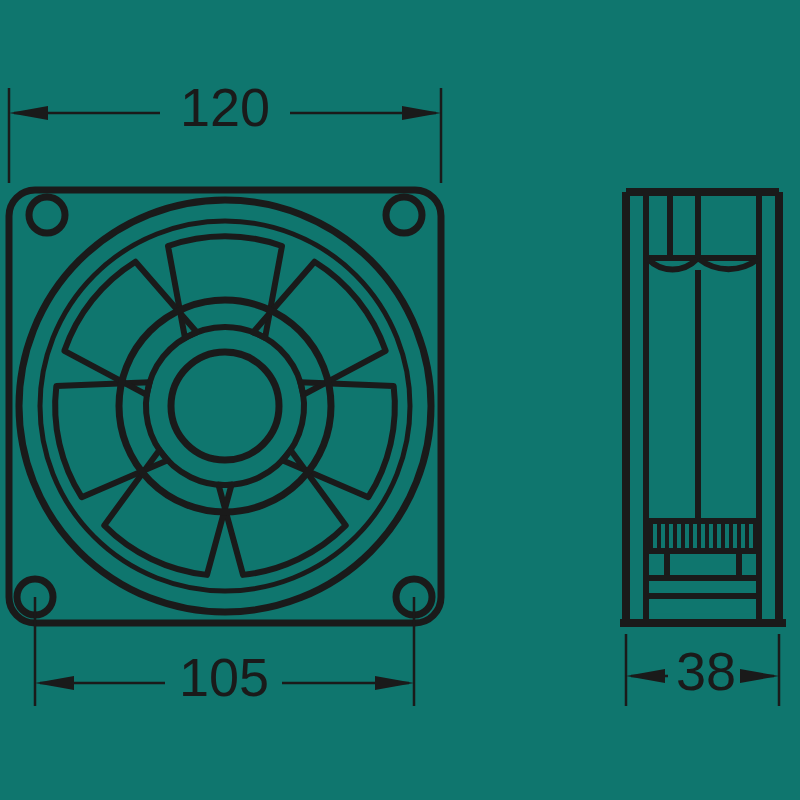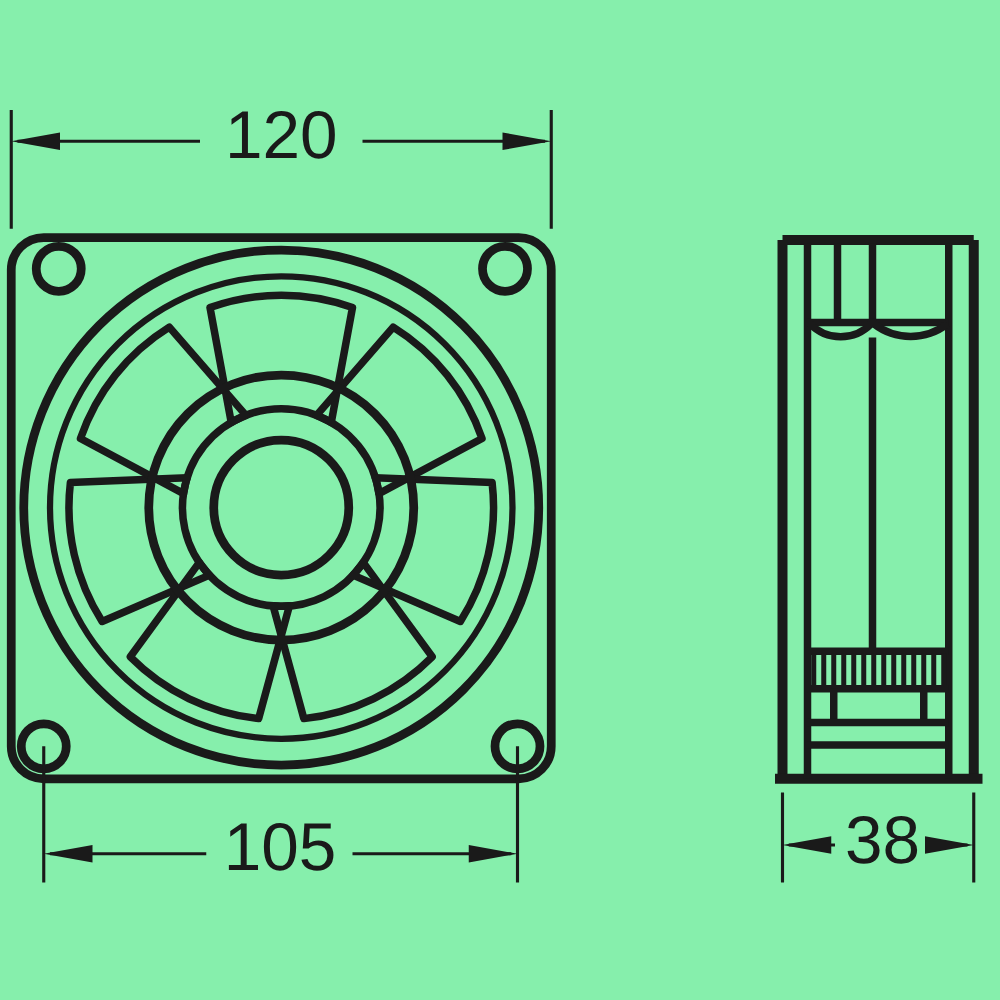--- a/index.html
+++ b/index.html
@@ -11,21 +11,21 @@
   body {
     width: 800px;
     height: 800px;
     font-family: "Liberation Sans", sans-serif;
     overflow: hidden;
   }
   #drawing-root {
     position: relative;
     width: 800px;
     height: 800px;
-    background: #86efac;
+    background: #0f766e;
   }
   svg#technical-drawing {
     display: block;
     width: 800px;
     height: 800px;
   }
   .part-outline {
     fill: none;
     stroke: #1a1a1a;
     stroke-width: 7;

